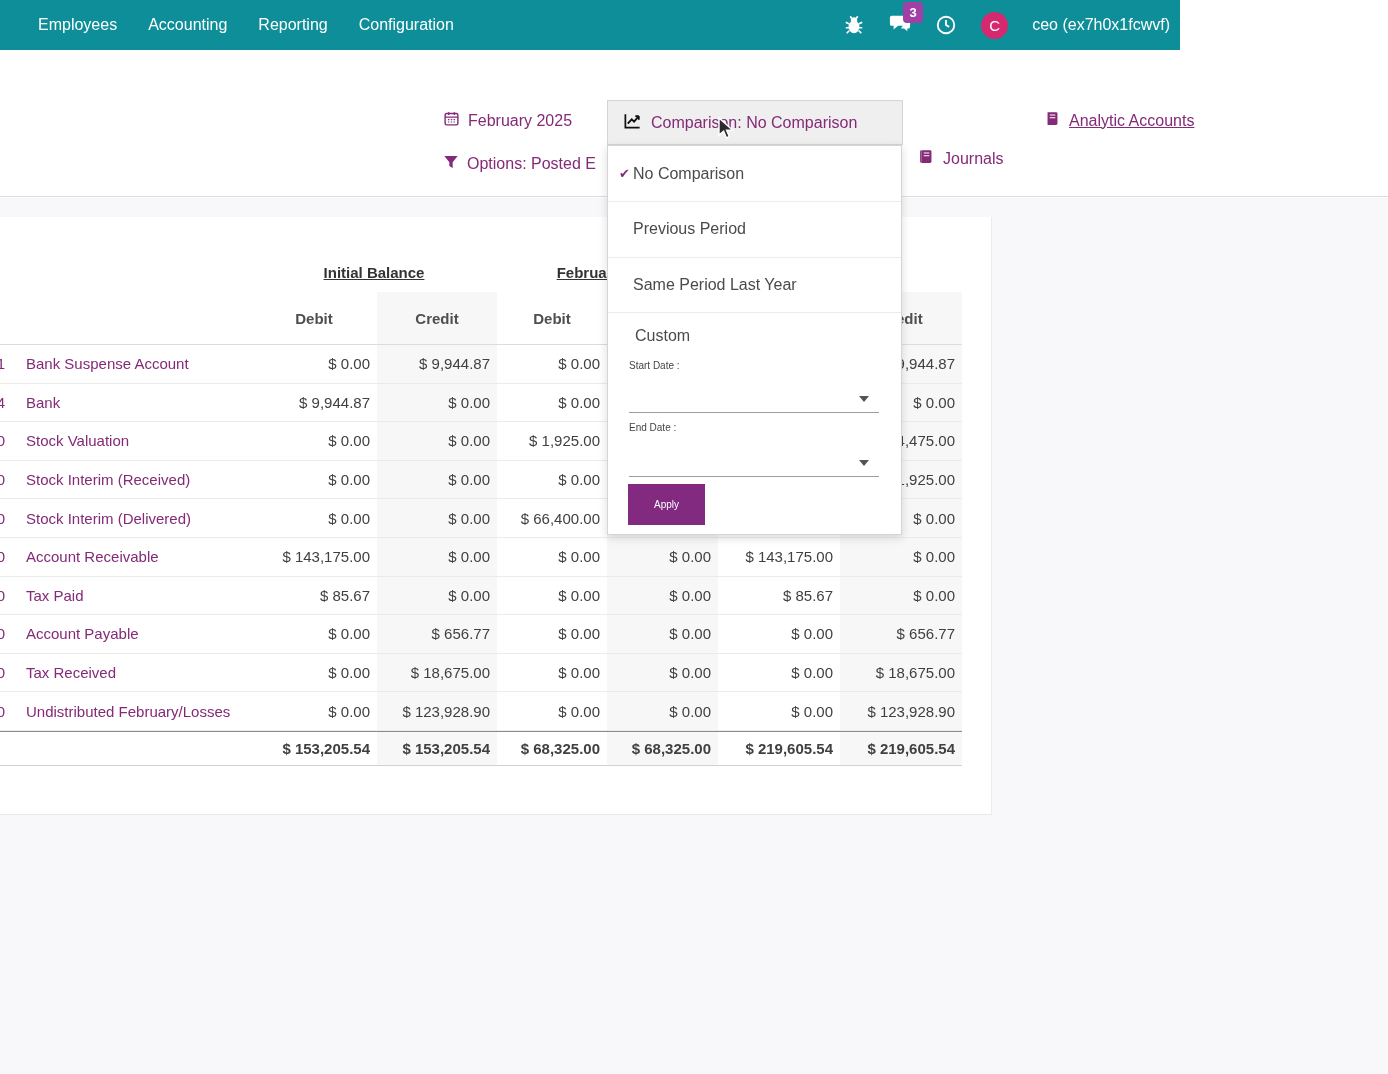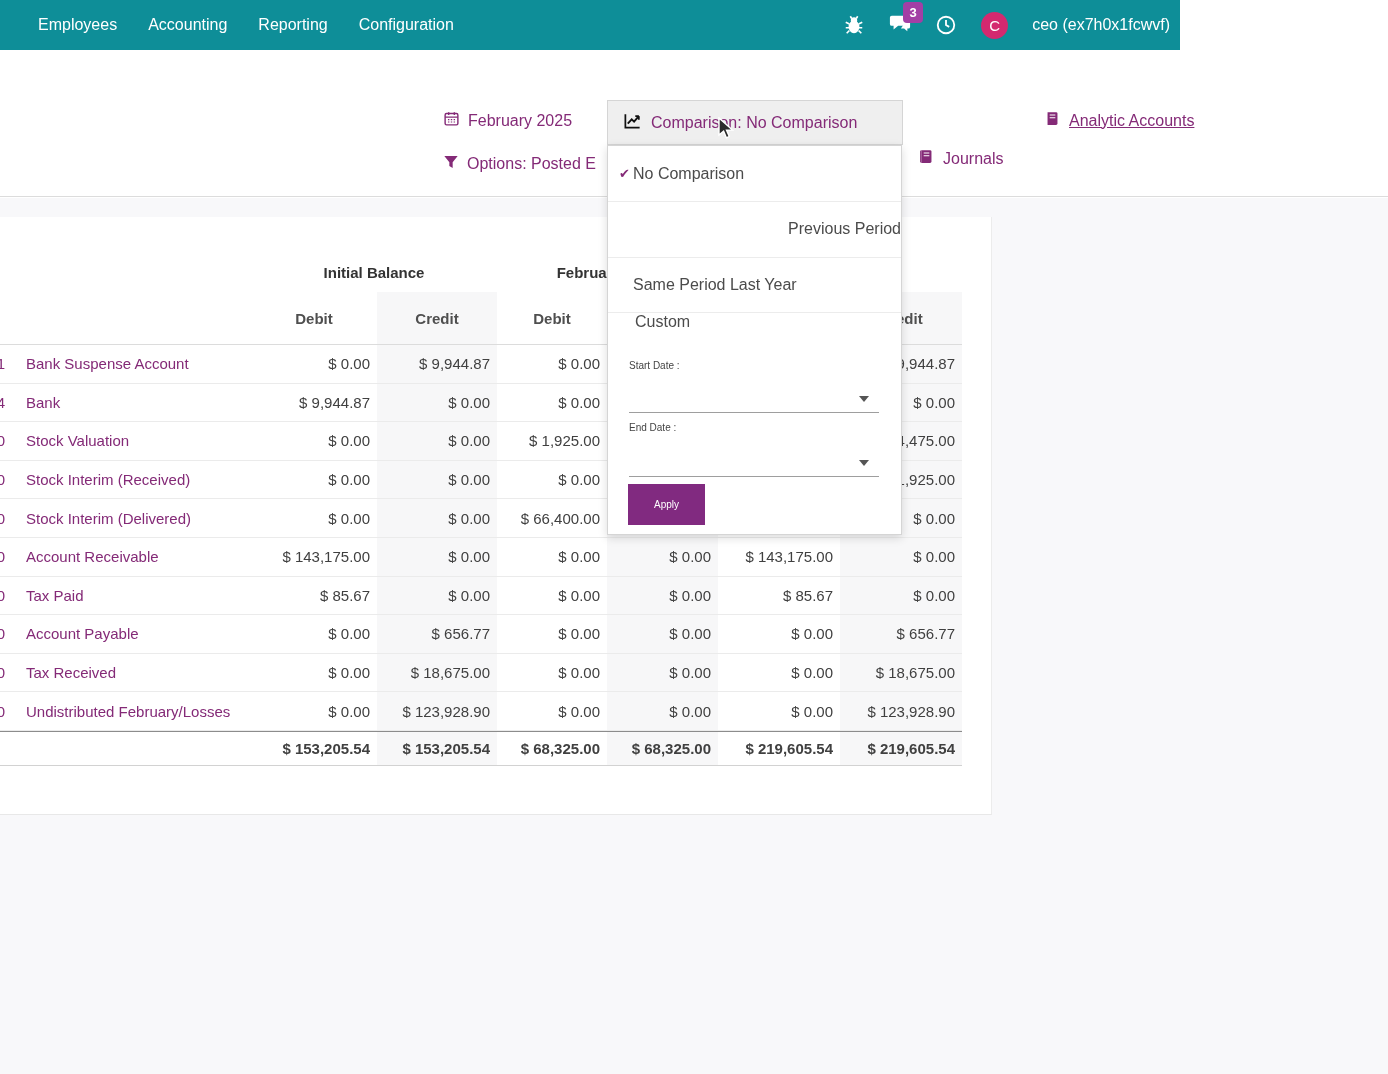--- a/index.html
+++ b/index.html
@@ -39,41 +39,41 @@
                 cursor:pointer; z-index:55; }
 
   
   .page-bg { position:absolute; left:0; top:198px; width:1388px; height:876px; background:#f8f8fa; }
   .sheet { position:absolute; left:0; top:217px; width:992px; height:598px; background:#fff;
            border-right:1px solid #ececec; border-bottom:1px solid #e8e8e8; z-index:2; }
   .ttable { position:absolute; left:0; top:35px; display:grid;
             grid-template-columns:251px 126px 120px 110px 111px 122px 122px;
             grid-auto-rows:auto; font-size:15px; color:#404040; }
   .tcell { display:flex; align-items:center; }
-  .g-row   { height:40px; }
+  .g-row   { height:40px;text-decoration:underline; }
   .h-row   { height:53px; border-bottom:1px solid #dcdcdc; }
   .b-row   { height:38.6px; border-bottom:1px solid #ebebeb; }
   .t-row   { height:35px; border-top:1px solid #8c8c8c; border-bottom:1px solid #d2d2d2; }
   .group-h { grid-column:span 2; justify-content:center; font-weight:bold; color:#333; }
   .col-h   { justify-content:center; font-weight:bold; color:#4f4f4f; }
   .val     { justify-content:flex-end; padding-right:7px; }
   .shade   { background:var(--shade,#f7f7f8); }
   .acct-cell { overflow:hidden; }
   .sliver { display:inline-block; width:5px; overflow:hidden; direction:rtl;
             color:var(--accent,#842a77); flex:0 0 5px; }
   .acct-link { color:var(--accent,#842a77); margin-left:21px; cursor:pointer; white-space:nowrap; }
 
   
   .dd-panel { position:absolute; left:607px; top:145px; width:295px; height:390px; background:#fff;
               border:1px solid #d5d5d5; box-shadow:0 3px 9px rgba(0,0,0,.14); z-index:50; }
   .dd-item { position:absolute; left:0; width:100%; height:55px; display:flex; align-items:center;
              color:#4b4b4b; font-size:16px; cursor:pointer; }
   .dd-item .check { width:25px; padding-left:11px; color:var(--accent,#842a77); font-size:13px; }
   .dd-sep { position:absolute; left:0; width:100%; border-top:1px solid #ececec; }
-  .dd-custom-label { position:absolute; left:27px; top:167px; color:#4b4b4b; font-size:16px; }
+  .dd-custom-label { position:absolute; left:27px; top:181px; color:#4b4b4b; font-size:16px; }
   .dd-date-label { position:absolute; left:21px; color:#444; font-size:10px; }
   .dd-select { position:absolute; left:21px; width:250px; height:27px; border-bottom:1px solid #9e9e9e;
                cursor:pointer; }
   .dd-select .caret { position:absolute; right:10px; top:10px; width:0; height:0;
                       border-left:5px solid transparent; border-right:5px solid transparent;
                       border-top:6px solid #555; }
   .apply-btn { position:absolute; left:20px; top:338px; width:77px; height:41px;
                background:var(--applybg,#812a80); color:#fff; font-size:10px; border:none;
                cursor:pointer; font-family:"Liberation Sans",sans-serif; }
 
@@ -296,21 +296,21 @@
         <div class="tcell t-row val total shade" style="font-weight: bold;">$ 219,605.54</div>
       </div>
   </div>
 
   <div class="dd-panel">
     <div id="dd-items">
         <div class="dd-item" style="top: 0px;">
           <span class="check">✔</span>
           <span>No Comparison</span>
         </div>
-        <div class="dd-item" style="top: 55.3px; border-top: 1px solid rgb(236, 236, 236); justify-content: flex-end;">
+        <div class="dd-item" style="top: 55.3px; border-top: 1px solid rgb(236, 236, 236);">
           <span class="check"></span>
           <span>Previous Period</span>
         </div>
         <div class="dd-item" style="top: 110.6px; border-top: 1px solid rgb(236, 236, 236);">
           <span class="check"></span>
           <span>Same Period Last Year</span>
         </div>
       </div>
     <div class="dd-sep" style="top:166px"></div>
     <div class="dd-custom-label">Custom</div>

